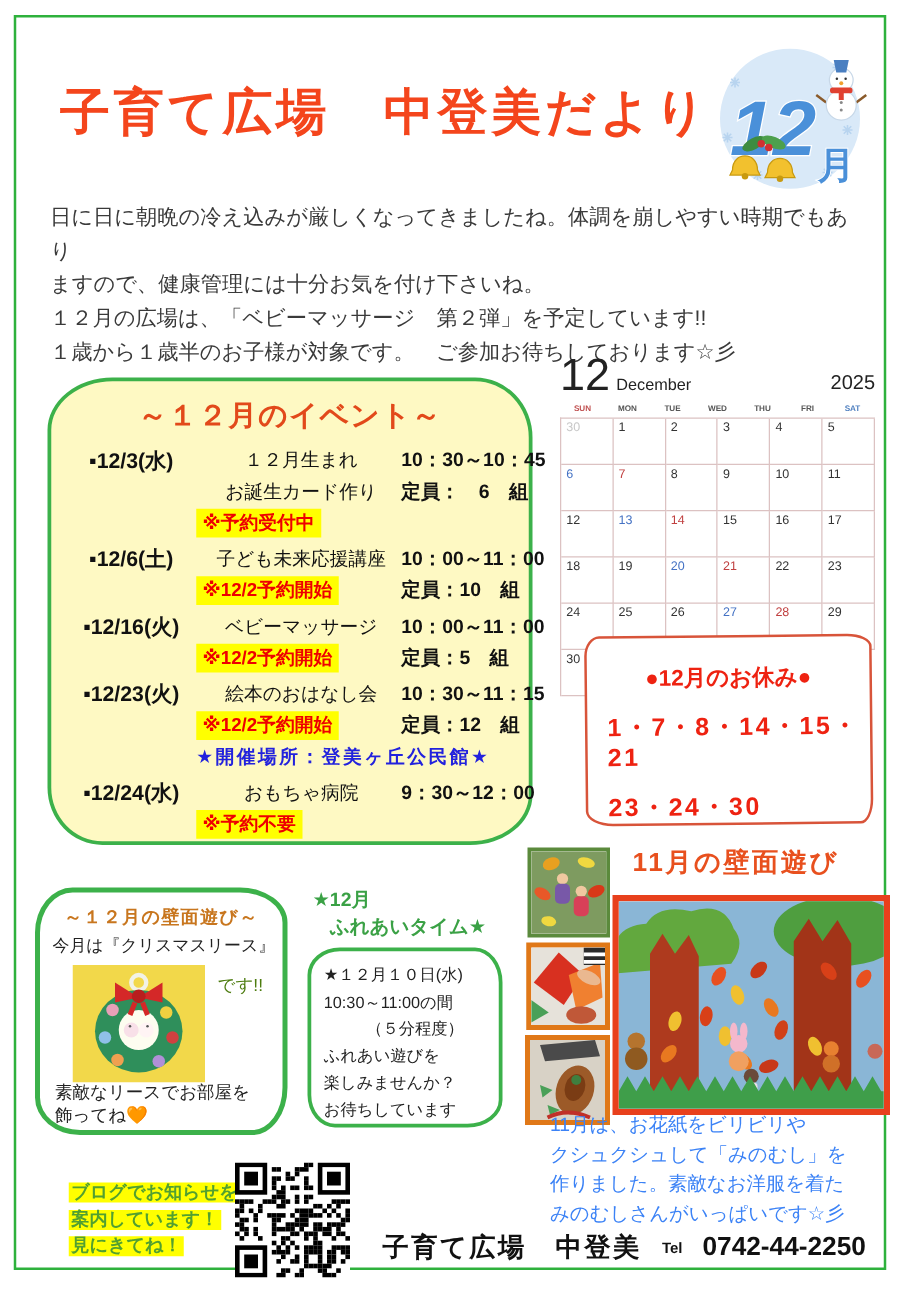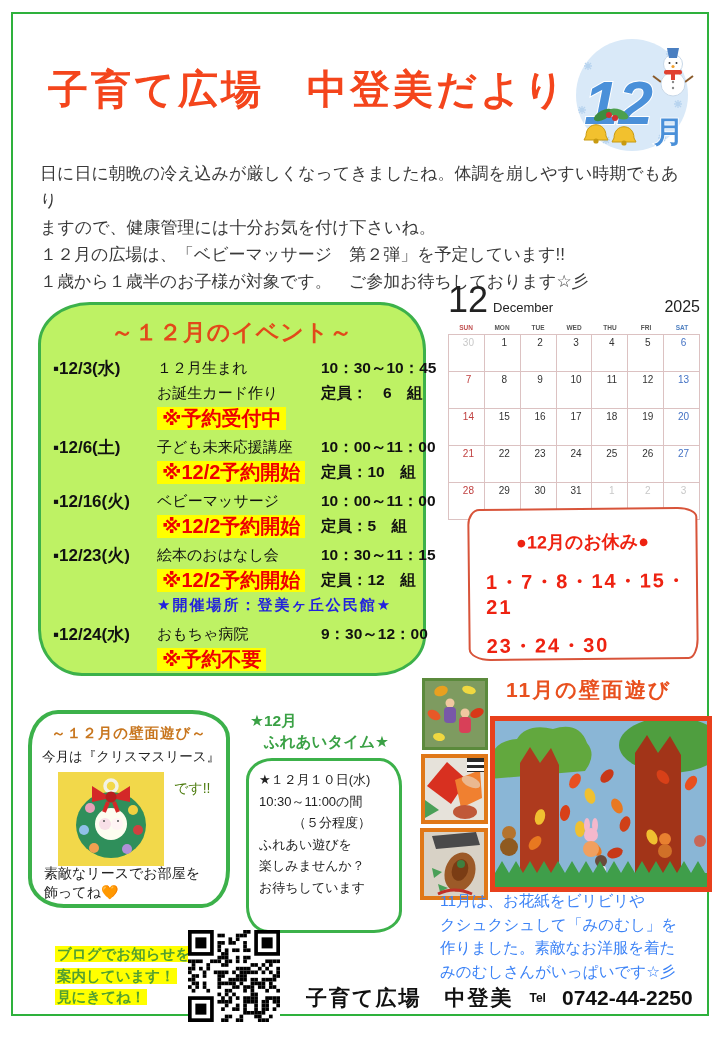--- a/index.html
+++ b/index.html
@@ -14,46 +14,46 @@
               color:#f4451c;letter-spacing:3px;white-space:nowrap;}
   .badge{position:absolute;left:572px;top:36px;width:126px;height:118px;}
 
   
   .intro{position:absolute;left:40px;top:160px;width:655px;font-size:17px;
          line-height:27px;color:#3a3a3a;}
 
   
   .event-box{position:absolute;left:38px;top:302px;width:388px;height:374px;
              border:3px solid #3cb14a;border-radius:52px 46px 50px 44px/42px 48px 40px 46px;
-             box-sizing:border-box;background:#bef264;}
+             box-sizing:border-box;background:#fef9c3;}
   .event-title{margin:12px 0 8px;text-align:center;font-size:23px;font-weight:bold;
                color:#e2491a;letter-spacing:1px;}
   .event-list{padding-left:12px;}
-  .ev{margin-bottom:4px;}
+  .ev{margin-bottom:4px;text-align:center;}
   .ev-row{position:relative;height:25px;display:flex;align-items:center;}
   .ev-row:not(:first-child)>.ev-cell:first-child{margin-left:104px;}
   .ev-cell{white-space:nowrap;}
   .ev-cell.date{width:104px;font-size:17px;font-weight:bold;color:#111;}
   .ev-cell.plain{width:168px;font-size:15px;color:#111;}
   .ev-cell.time,.ev-cell.cap{position:absolute;left:268px;font-size:15.5px;font-weight:600;color:#111;}
-  .ev-cell.note{background:#ffff00;color:#ee0000;font-weight:bold;font-size:20px;
+  .ev-cell.note{background:#ffff00;color:#ee0000;font-weight:bold;font-size:15px;
                 padding:1px 5px;line-height:21px;}
   .ev-cell.blue{color:#2222dd;font-weight:bold;font-size:15px;letter-spacing:2px;}
 
   
   .calendar{position:absolute;left:448px;top:282px;width:252px;}
   .cal-top{display:flex;align-items:flex-end;}
   .cal-num{font-size:36px;line-height:1;color:#222;font-weight:300;}
   .cal-month{font-size:13px;margin:0 0 3px 5px;color:#222;}
   .cal-year{margin-left:auto;font-size:16px;margin-bottom:2px;color:#222;}
   .cal-heads{display:grid;grid-template-columns:repeat(7,1fr);margin-top:3px;}
   .cal-h{font-size:6.5px;text-align:center;color:#555;padding:3px 0;font-weight:bold;}
   .cal-h.sun{color:#c05050;}.cal-h.sat{color:#5080c0;}
-  .cal-grid{display:grid;grid-template-columns:repeat(7,1fr);grid-auto-rows:37px;
-            border-top:1px solid #dcc2c2;border-left:1px solid #dcc2c2;text-align:center;}
+  .cal-grid{display:grid;grid-template-columns:repeat(6,1fr);grid-auto-rows:37px;
+            border-top:1px solid #dcc2c2;border-left:1px solid #dcc2c2;}
   .cal-c{border-right:1px solid #dcc2c2;border-bottom:1px solid #dcc2c2;
          font-size:10px;padding:2px 0 0 4px;color:#333;}
   .cal-c.sun{color:#c04040;}.cal-c.sat{color:#4472c4;}.cal-c.dim{color:#c8c8c8;}
 
   
   .holiday-box{position:absolute;left:468px;top:508px;width:230px;height:152px;
                border:2px solid #d8543a;box-sizing:border-box;
                border-radius:12px 20px 10px 22px/16px 10px 20px 12px;
                transform:rotate(-.6deg);background:#fff;}
   .holiday-title{margin-top:20px;text-align:center;font-size:18px;font-weight:bold;color:#ee2211;}
@@ -67,21 +67,21 @@
              color:#c8761e;letter-spacing:1px;}
   .dec-line1{margin:5px 0 15px 10px;font-size:13.5px;color:#222;}
   .wreath-photo{position:absolute;left:26px;top:58px;width:106px;height:94px;}
   .dec-desu{position:absolute;left:142px;top:66px;font-size:14px;color:#4d7c0f;}
   .dec-cap{margin:98px 0 0 12px;font-size:14px;line-height:19px;color:#222;}
 
   
   .fureai-head{position:absolute;left:250px;top:710px;font-size:15.5px;font-weight:bold;
                color:#3aa145;line-height:21px;}
   .fureai-head .l2{margin-left:14px;}
-  .fureai-box{position:absolute;left:246px;top:758px;width:156px;height:175px;
+  .fureai-box{position:absolute;left:246px;top:758px;width:156px;height:144px;
               border:3px solid #3cb14a;box-sizing:border-box;background:#fff;
               border-radius:26px 22px 28px 22px/22px 28px 22px 26px;
               padding:8px 0 0 10px;font-size:13px;line-height:21.5px;color:#222;}
   .fureai-box .indent{text-indent:34px;}
 
   
   .nov-title{position:absolute;left:506px;top:676px;font-size:21px;font-weight:bold;
              color:#e8501e;letter-spacing:2px;}
   .ph{position:absolute;box-sizing:border-box;}
   .ph1{left:422px;top:678px;width:66px;height:72px;border:3px solid #5b8a3c;}

